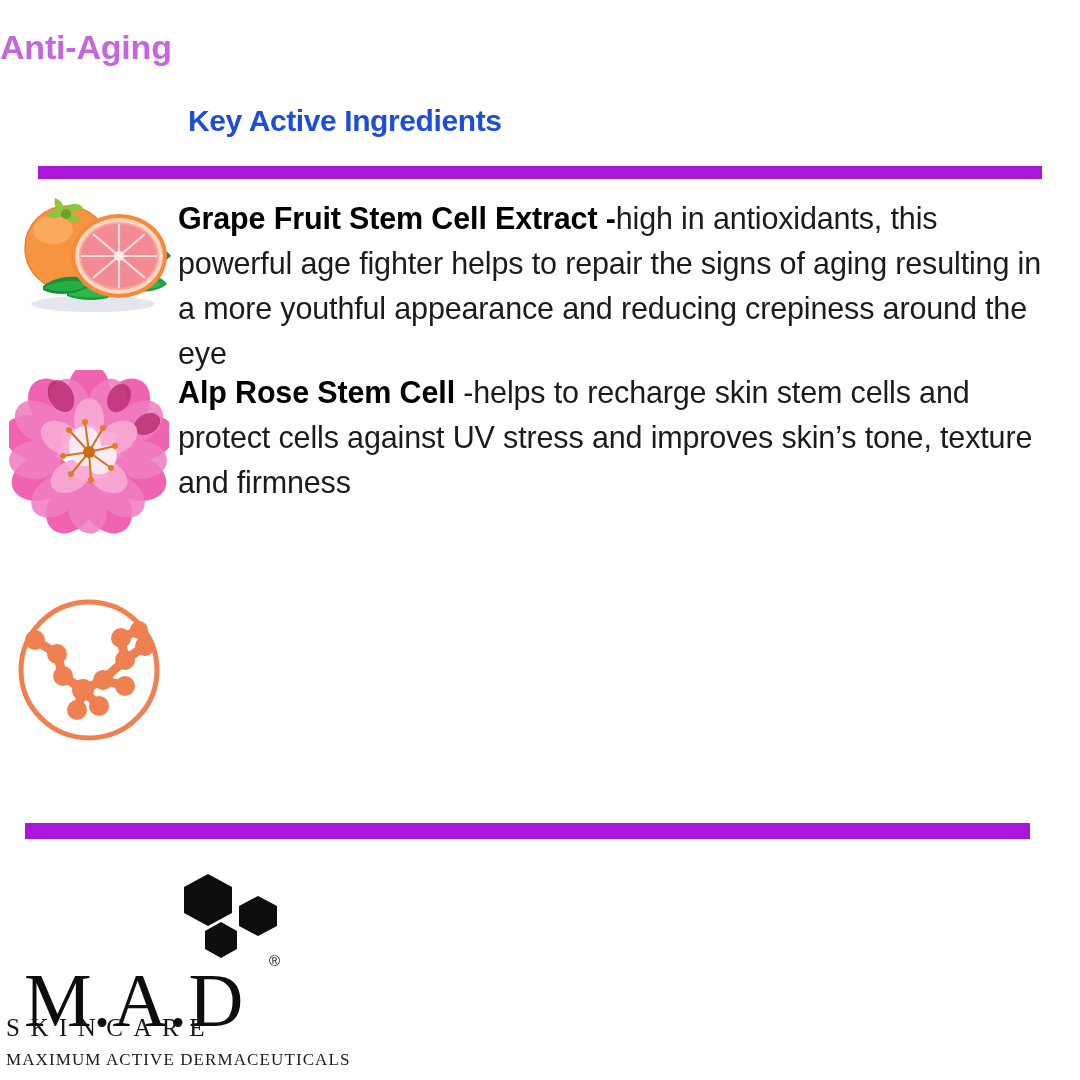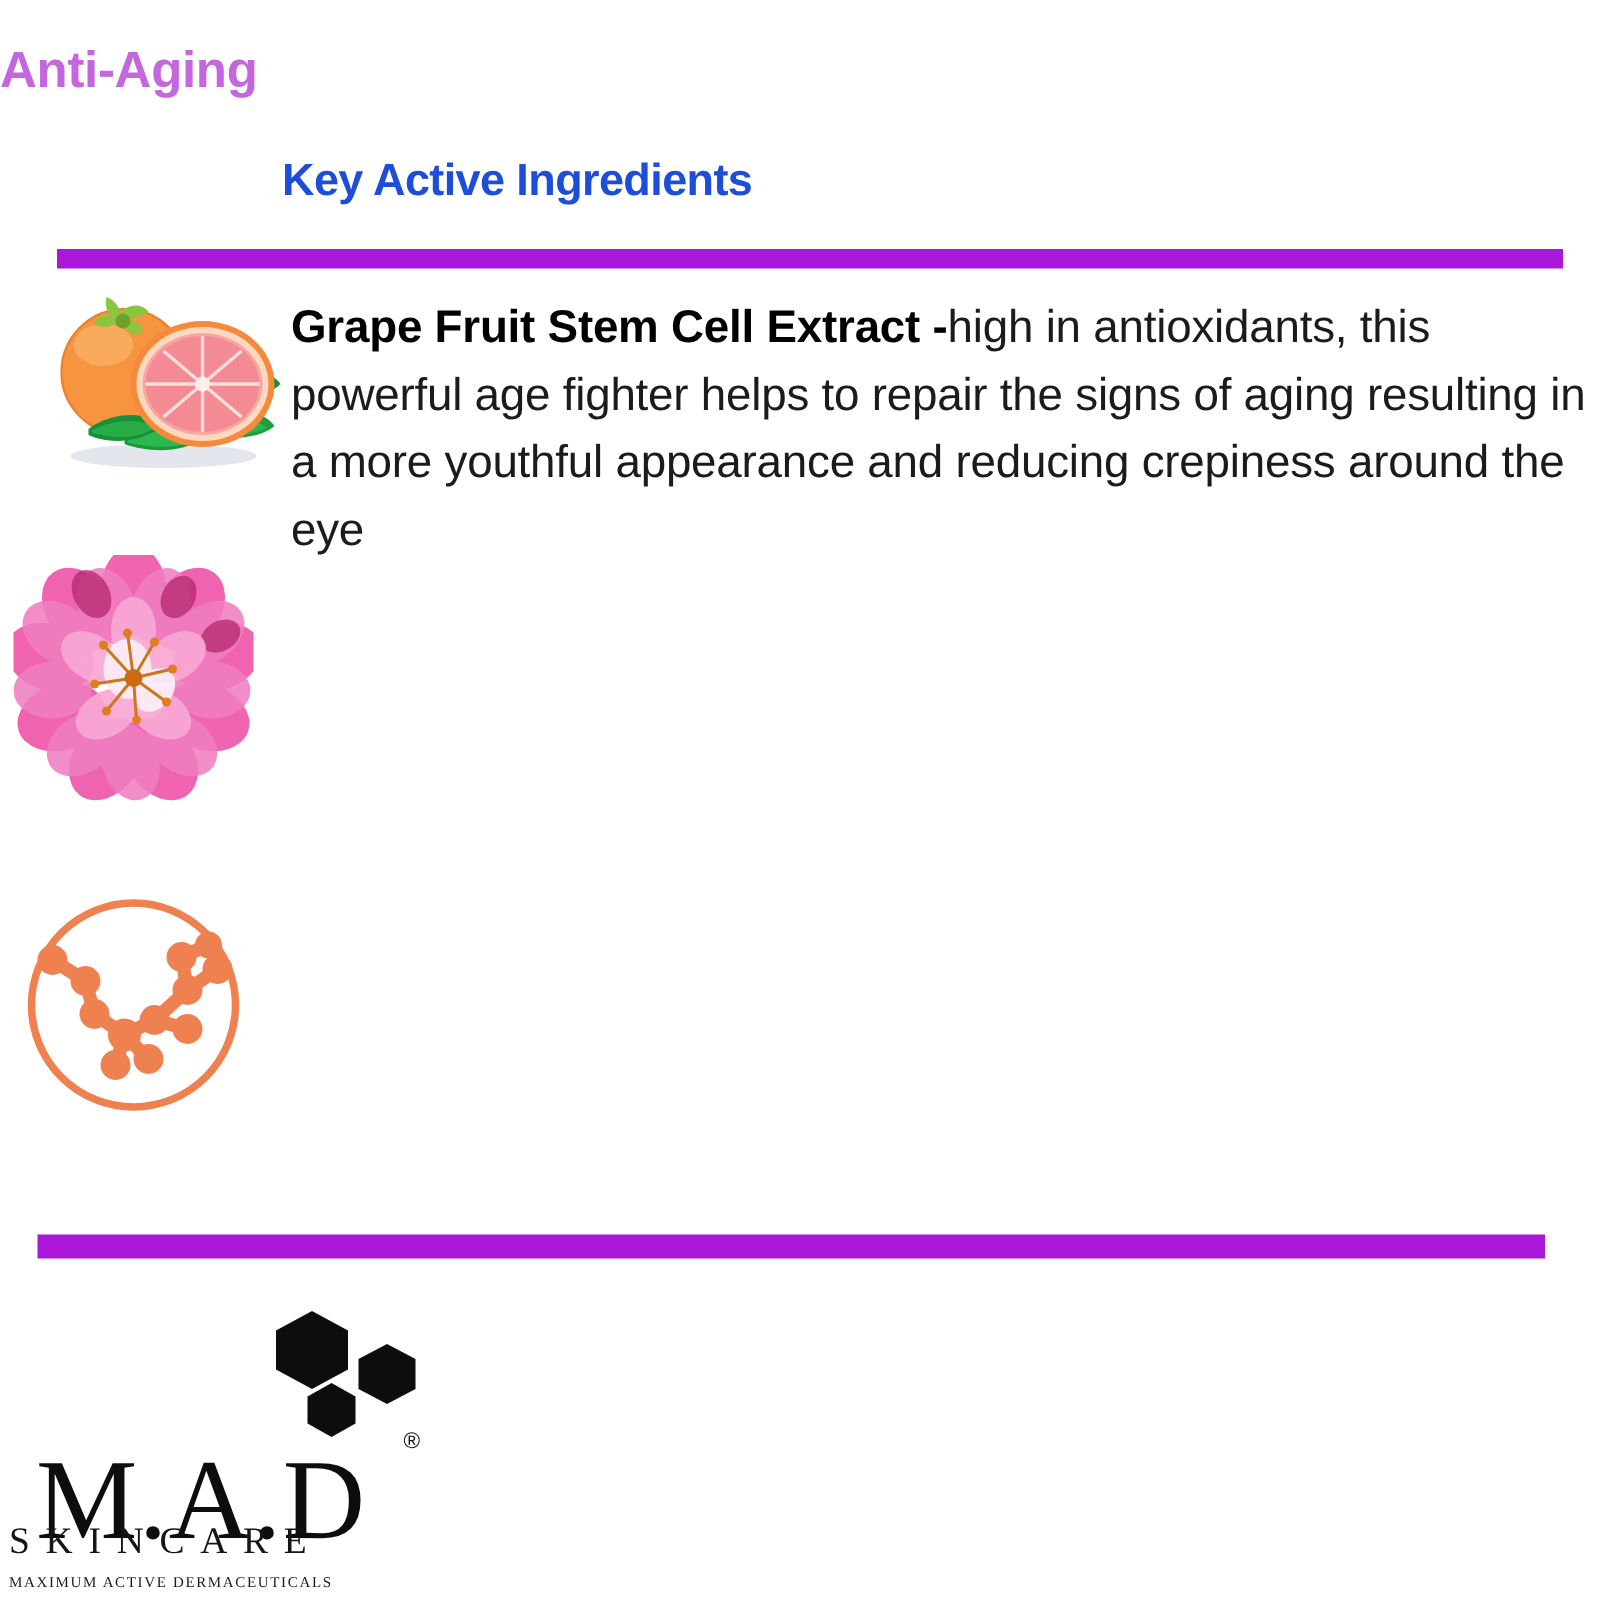--- a/index.html
+++ b/index.html
@@ -63,21 +63,21 @@
     width: 1005px;
     height: 16px;
   }
 
   
   .ingredient-row {
     position: absolute;
     display: flex;
     align-items: flex-start;
   }
-  .ingredient-row-1 { left: 0px;  top: 196px; margin-left: 16px; }
+  .ingredient-row-1 { left: 0px;  top: 196px; }
   .ingredient-row-2 { left: 0px;  top: 370px; }
   .ingredient-row-3 { left: 0px;  top: 594px; }
 
   .ingredient-icon {
     width: 178px;
     flex: 0 0 178px;
     display: flex;
     justify-content: center;
     align-items: flex-start;
   }
@@ -132,21 +132,21 @@
     top: 1014px;
     font-size: 25px;
     letter-spacing: 10.5px;
     color: #151515;
     font-family: "Liberation Serif", serif;
   }
   .logo-tagline {
     position: absolute;
     left: 6px;
     top: 1050px;
-    font-size: 10px;
+    font-size: 17px;
     letter-spacing: 1.1px;
     color: #1a1a1a;
     font-family: "Liberation Serif", serif;
   }
 </style>
 </head>
 <body>
 
 <div class="page">
 
@@ -264,20 +264,23 @@
             <circle cx="14" cy="-24" r="3"></circle>
             <circle cx="26" cy="-6" r="3"></circle>
             <circle cx="22" cy="16" r="3"></circle>
             <circle cx="2" cy="28" r="3"></circle>
             <circle cx="-18" cy="22" r="3"></circle>
             <circle cx="-26" cy="4" r="3"></circle>
           </g>
           <circle cx="0" cy="0" r="6" fill="#cf6a14"></circle>
         </g>
       </svg>
+    </div>
+    <div class="ingredient-text">
+      <span class="ingredient-name">Alp Rose Stem Cell </span><span>-</span><span>helps to recharge skin stem cells and protect cells against UV stress and improves skin’s tone, texture and firmness</span>
     </div>
   </div>
 
   <div class="ingredient-row ingredient-row-3">
     <div class="ingredient-icon">
       <svg class="icon-svg" width="152" height="152" viewBox="0 0 152 152">
         <circle cx="76" cy="76" r="68" fill="none" stroke="#ef8050" stroke-width="5"></circle>
         <g stroke="#ef8050" stroke-width="9" stroke-linecap="round" fill="none">
           <path d="M22 46 L44 60"></path>
           <path d="M44 60 L50 82"></path>

